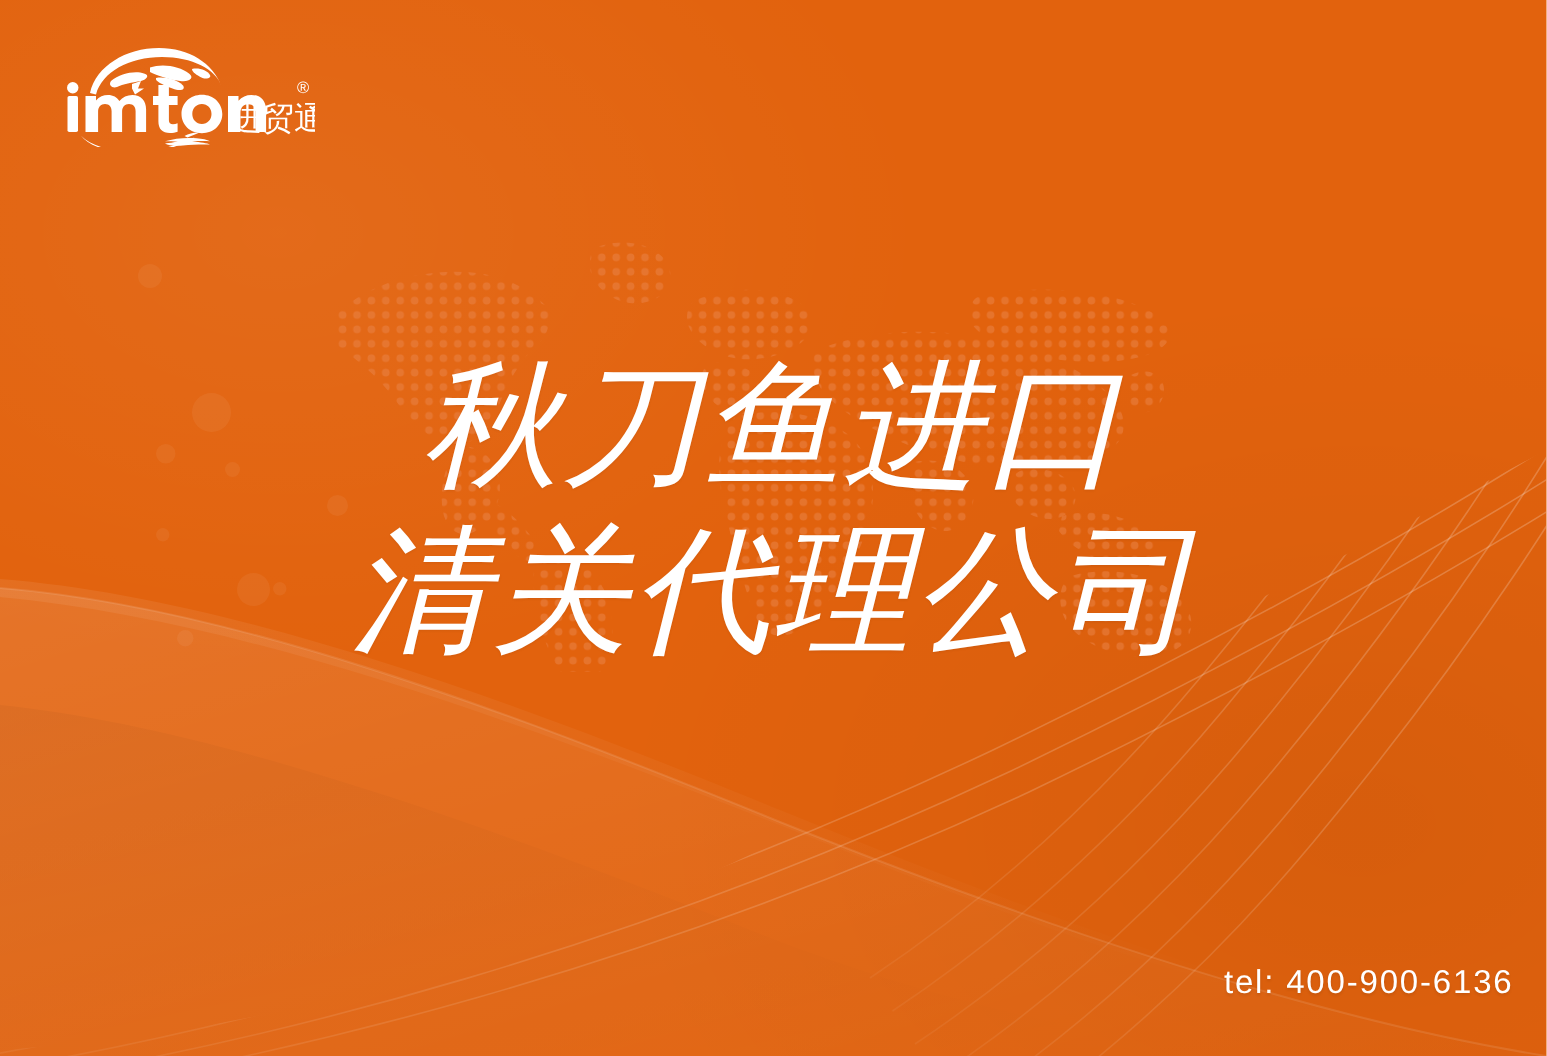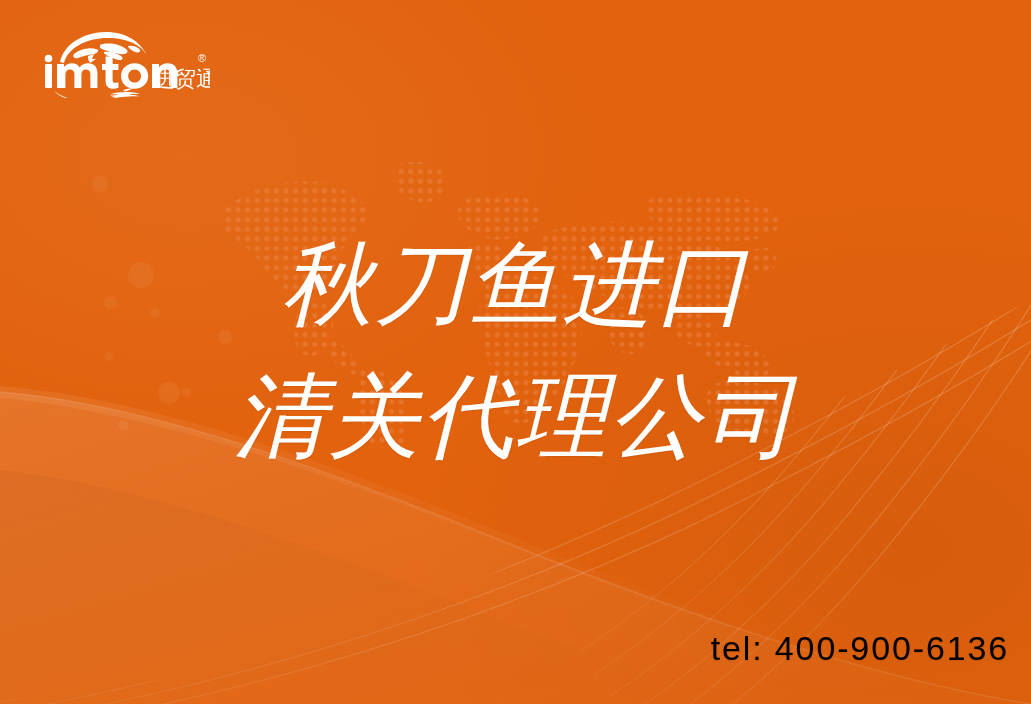--- a/index.html
+++ b/index.html
@@ -70,30 +70,30 @@
     font-style:italic;
   }
   .headline .l1{
     display:block;
     font-size:92px;
     letter-spacing:0.02em;
   }
   .headline .l2{
     display:block;
     font-size:92px;
-    margin-top:34px;
+    margin-top:12px;
     letter-spacing:0.02em;
   }
 
   
   .tel{
     position:absolute;
     right:22px; bottom:36px;
-    color:#000000;
-    font-size:34px;
+    color:#ffffff;
+    font-size:22px;
     letter-spacing:0.055em;
     white-space:nowrap;
     text-shadow:0 1px 2px rgba(0,0,0,0.10);
     user-select:none;
     margin-top:14px;
   }
 </style>
 </head>
 <body>
 

